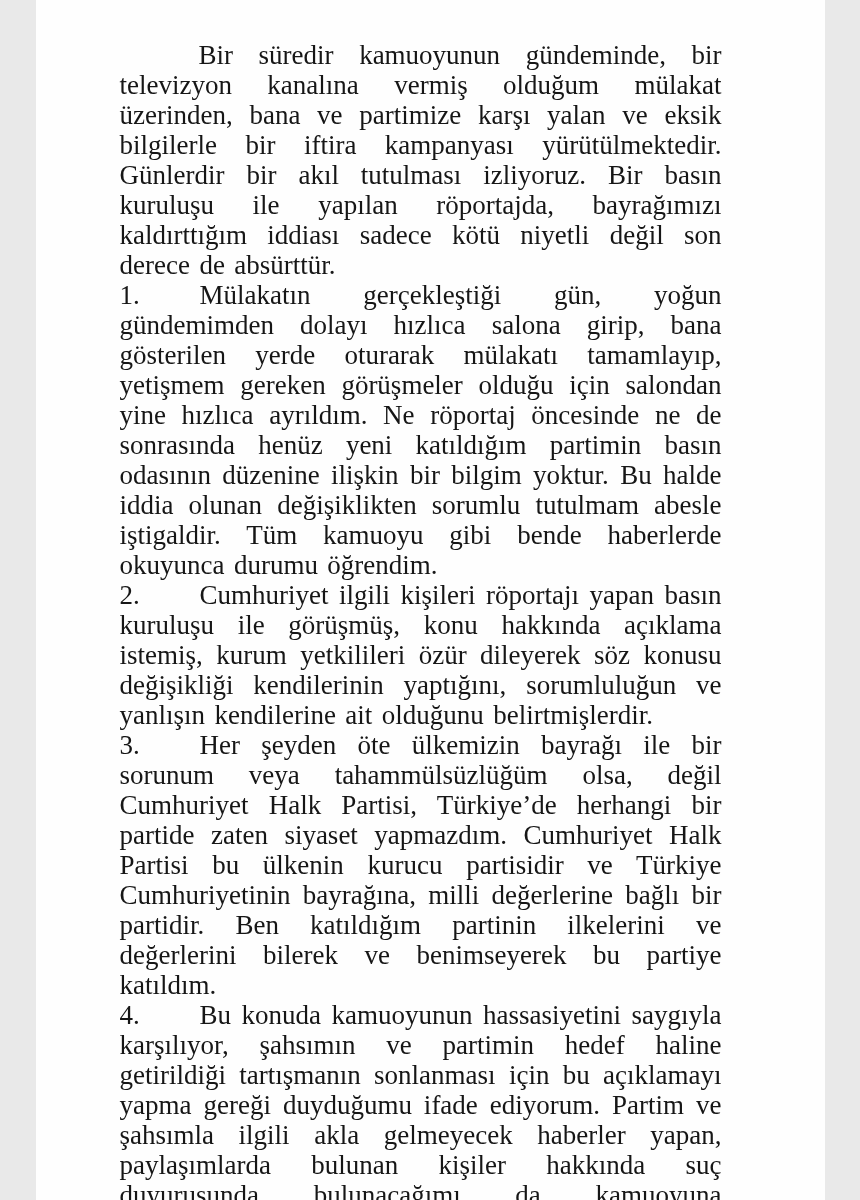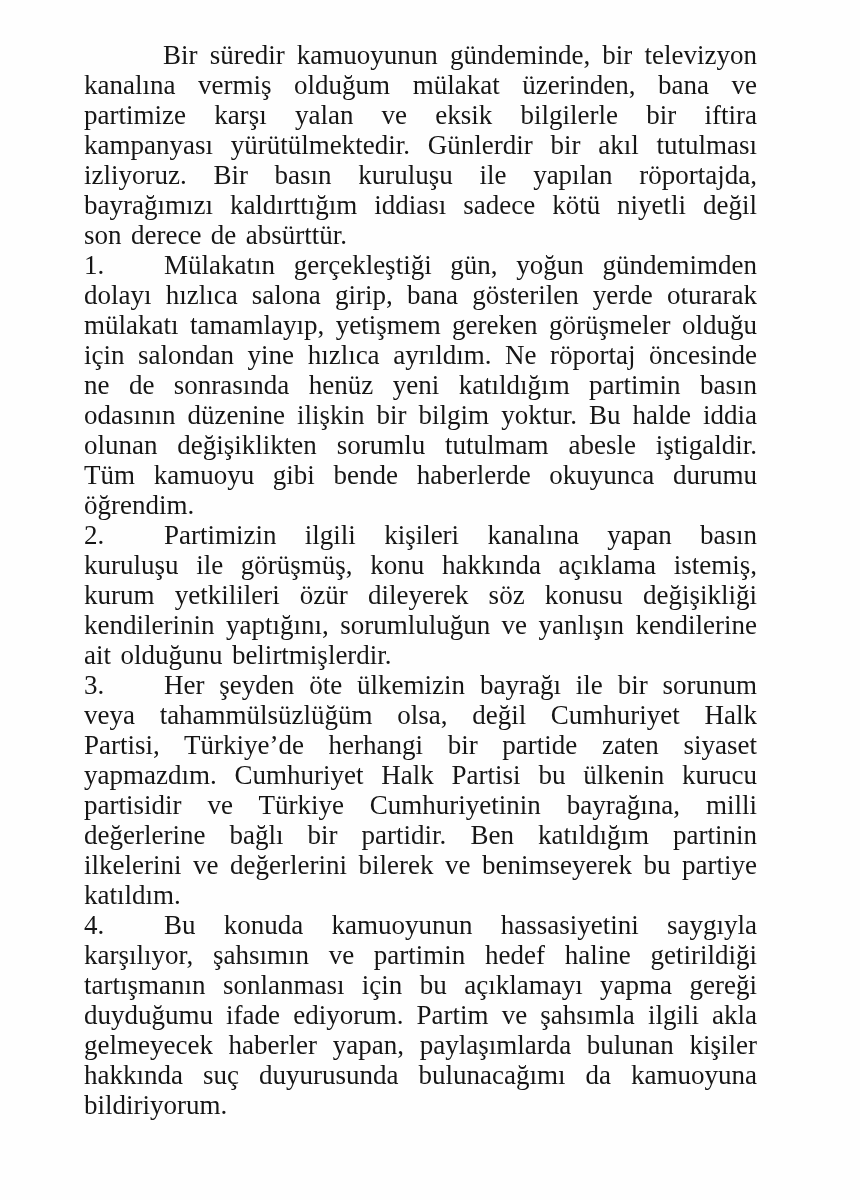--- a/index.html
+++ b/index.html
@@ -2,21 +2,21 @@
 <html lang="tr"><head>
 <meta charset="utf-8">
 <style>
   html, body {
     margin: 0;
     padding: 0;
     background: #e9e9e9;
   }
   .page {
     position: relative;
-    width: 860px;
+    width: 789px;
     height: 1200px;
     margin: 0 auto;
     background: #fefefe;
     box-sizing: border-box;
     padding: 40px 103px 0 84px;
     font-family: "Liberation Serif", "DejaVu Serif", serif;
     font-size: 27px;
     line-height: 30px;
     color: #161616;
     overflow: hidden;
@@ -42,20 +42,20 @@
 </style>
 </head>
 <body>
 
 <div class="page">
 
   <p class="para intro">Bir süredir kamuoyunun gündeminde, bir televizyon kanalına vermiş olduğum mülakat üzerinden, bana ve partimize karşı yalan ve eksik bilgilerle bir iftira kampanyası yürütülmektedir. Günlerdir bir akıl tutulması izliyoruz. Bir basın kuruluşu ile yapılan röportajda, bayrağımızı kaldırttığım iddiası sadece kötü niyetli değil son derece de absürttür.</p>
 
   <p class="para item"><span class="item-number">1.</span><span>Mülakatın gerçekleştiği gün, yoğun gündemimden dolayı hızlıca salona girip, bana gösterilen yerde oturarak mülakatı tamamlayıp, yetişmem gereken görüşmeler olduğu için salondan yine hızlıca ayrıldım. Ne röportaj öncesinde ne de sonrasında henüz yeni katıldığım partimin basın odasının düzenine ilişkin bir bilgim yoktur. Bu halde iddia olunan değişiklikten sorumlu tutulmam abesle iştigaldir. Tüm kamuoyu gibi bende haberlerde okuyunca durumu öğrendim.</span></p>
 
-  <p class="para item"><span class="item-number">2.</span><span>Partimizin ilgili kişileri kanalına yapan basın kuruluşu ile görüşmüş, konu hakkında açıklama istemiş, kurum yetkilileri özür dileyerek söz konusu değişikliği kendilerinin yaptığını, sorumluluğun ve yanlışın kendilerine ait olduğunu belirtmişlerdir.</span></p>
+  <p class="para item"><span class="item-number">2.</span><span>Cumhuriyet ilgili kişileri röportajı yapan basın kuruluşu ile görüşmüş, konu hakkında açıklama istemiş, kurum yetkilileri özür dileyerek söz konusu değişikliği kendilerinin yaptığını, sorumluluğun ve yanlışın kendilerine ait olduğunu belirtmişlerdir.</span></p>
 
   <p class="para item"><span class="item-number">3.</span><span>Her şeyden öte ülkemizin bayrağı ile bir sorunum veya tahammülsüzlüğüm olsa, değil Cumhuriyet Halk Partisi, Türkiye’de herhangi bir partide zaten siyaset yapmazdım. Cumhuriyet Halk Partisi bu ülkenin kurucu partisidir ve Türkiye Cumhuriyetinin bayrağına, milli değerlerine bağlı bir partidir. Ben katıldığım partinin ilkelerini ve değerlerini bilerek ve benimseyerek bu partiye katıldım.</span></p>
 
   <p class="para item"><span class="item-number">4.</span><span>Bu konuda kamuoyunun hassasiyetini saygıyla karşılıyor, şahsımın ve partimin hedef haline getirildiği tartışmanın sonlanması için bu açıklamayı yapma gereği duyduğumu ifade ediyorum. Partim ve şahsımla ilgili akla gelmeyecek haberler yapan, paylaşımlarda bulunan kişiler hakkında suç duyurusunda bulunacağımı da kamuoyuna bildiriyorum.</span></p>
 
 
 </div>
 
 </body></html>

